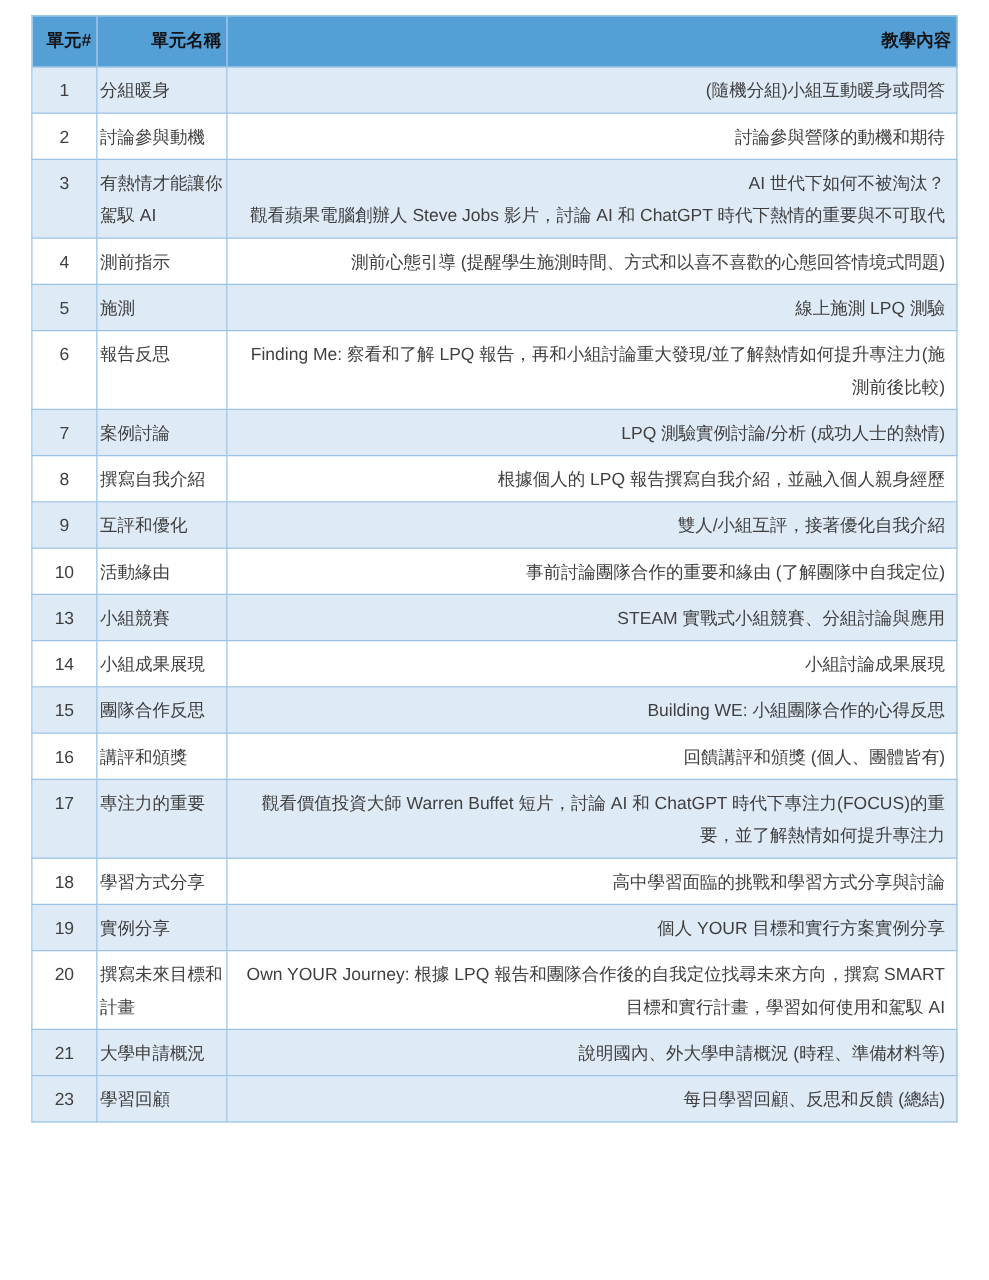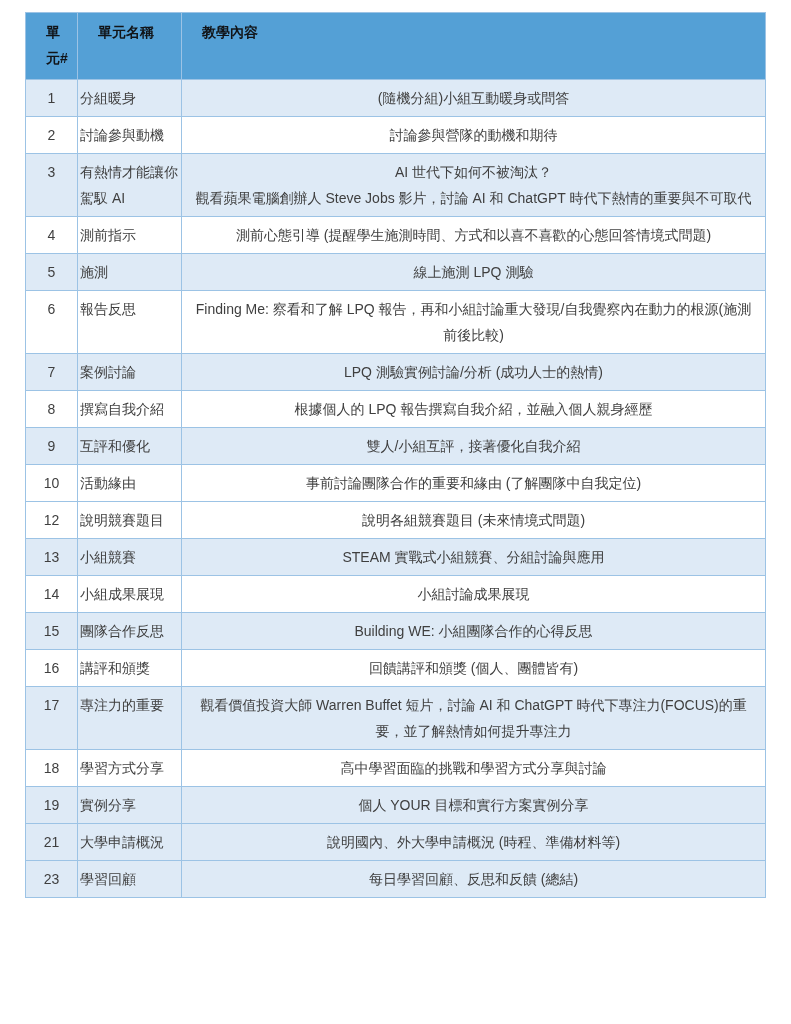--- a/index.html
+++ b/index.html
@@ -28,37 +28,37 @@
     vertical-align: top;
     line-height: 26px;
     box-sizing: border-box;
     white-space: pre-line;
     word-break: break-word;
   }
   table.curriculum th {
     background: #54a0d6;
     color: #111418;
     font-weight: bold;
-    text-align: left;
-    padding: 6px 4px 8px 20px;
+    text-align: right;
+    padding: 6px 4px 8px 4px;
   }
   td.cell-num {
     width: 52px;
     text-align: center;
     padding: 5px 4px;
   }
   th.col-num { width: 52px; }
   td.cell-name {
     width: 104px;
     text-align: left;
     padding: 5px 2px;
   }
   th.col-name { width: 104px; }
   td.cell-content {
-    text-align: center;
+    text-align: right;
     padding: 5px 9px;
   }
   tr.alt td { background: #deeaf6; }
   tr.plain td { background: #ffffff; }
 </style>
 </head>
 <body>
 
 <div class="page">
   <table class="curriculum">
@@ -93,46 +93,41 @@
           <td class="cell-content">測前心態引導 (提醒學生施測時間、方式和以喜不喜歡的心態回答情境式問題)</td>
         </tr>
         <tr class="alt">
           <td class="cell-num">5</td>
           <td class="cell-name">施測</td>
           <td class="cell-content">線上施測 LPQ 測驗</td>
         </tr>
         <tr class="plain">
           <td class="cell-num">6</td>
           <td class="cell-name">報告反思</td>
-          <td class="cell-content">Finding Me: 察看和了解 LPQ 報告，再和小組討論重大發現/自我覺察內在動力的根源(施測前後比較)</td>
+          <td class="cell-content">Finding Me: 察看和了解 LPQ 報告，再和小組討論重大發現/並了解熱情如何提升專注力(施測前後比較)</td>
         </tr>
         <tr class="alt">
           <td class="cell-num">7</td>
           <td class="cell-name">案例討論</td>
           <td class="cell-content">LPQ 測驗實例討論/分析 (成功人士的熱情)</td>
         </tr>
         <tr class="plain">
           <td class="cell-num">8</td>
           <td class="cell-name">撰寫自我介紹</td>
           <td class="cell-content">根據個人的 LPQ 報告撰寫自我介紹，並融入個人親身經歷</td>
         </tr>
         <tr class="alt">
           <td class="cell-num">9</td>
           <td class="cell-name">互評和優化</td>
           <td class="cell-content">雙人/小組互評，接著優化自我介紹</td>
         </tr>
         <tr class="plain">
           <td class="cell-num">10</td>
           <td class="cell-name">活動緣由</td>
           <td class="cell-content">事前討論團隊合作的重要和緣由 (了解團隊中自我定位)</td>
-        </tr>
-        <tr class="plain">
-          <td class="cell-num">12</td>
-          <td class="cell-name">說明競賽題目</td>
-          <td class="cell-content">說明各組競賽題目 (未來情境式問題)</td>
         </tr>
         <tr class="alt">
           <td class="cell-num">13</td>
           <td class="cell-name">小組競賽</td>
           <td class="cell-content">STEAM 實戰式小組競賽、分組討論與應用</td>
         </tr>
         <tr class="plain">
           <td class="cell-num">14</td>
           <td class="cell-name">小組成果展現</td>
           <td class="cell-content">小組討論成果展現</td>
@@ -155,20 +150,26 @@
         <tr class="plain">
           <td class="cell-num">18</td>
           <td class="cell-name">學習方式分享</td>
           <td class="cell-content">高中學習面臨的挑戰和學習方式分享與討論</td>
         </tr>
         <tr class="alt">
           <td class="cell-num">19</td>
           <td class="cell-name">實例分享</td>
           <td class="cell-content">個人 YOUR 目標和實行方案實例分享</td>
         </tr>
+        <tr class="plain">
+          <td class="cell-num">20</td>
+          <td class="cell-name">撰寫未來目標和
+計畫</td>
+          <td class="cell-content">Own YOUR Journey: 根據 LPQ 報告和團隊合作後的自我定位找尋未來方向，撰寫 SMART 目標和實行計畫，學習如何使用和駕馭 AI</td>
+        </tr>
         <tr class="alt">
           <td class="cell-num">21</td>
           <td class="cell-name">大學申請概況</td>
           <td class="cell-content">說明國內、外大學申請概況 (時程、準備材料等)</td>
         </tr>
         <tr class="alt">
           <td class="cell-num">23</td>
           <td class="cell-name">學習回顧</td>
           <td class="cell-content">每日學習回顧、反思和反饋 (總結)</td>
         </tr>

